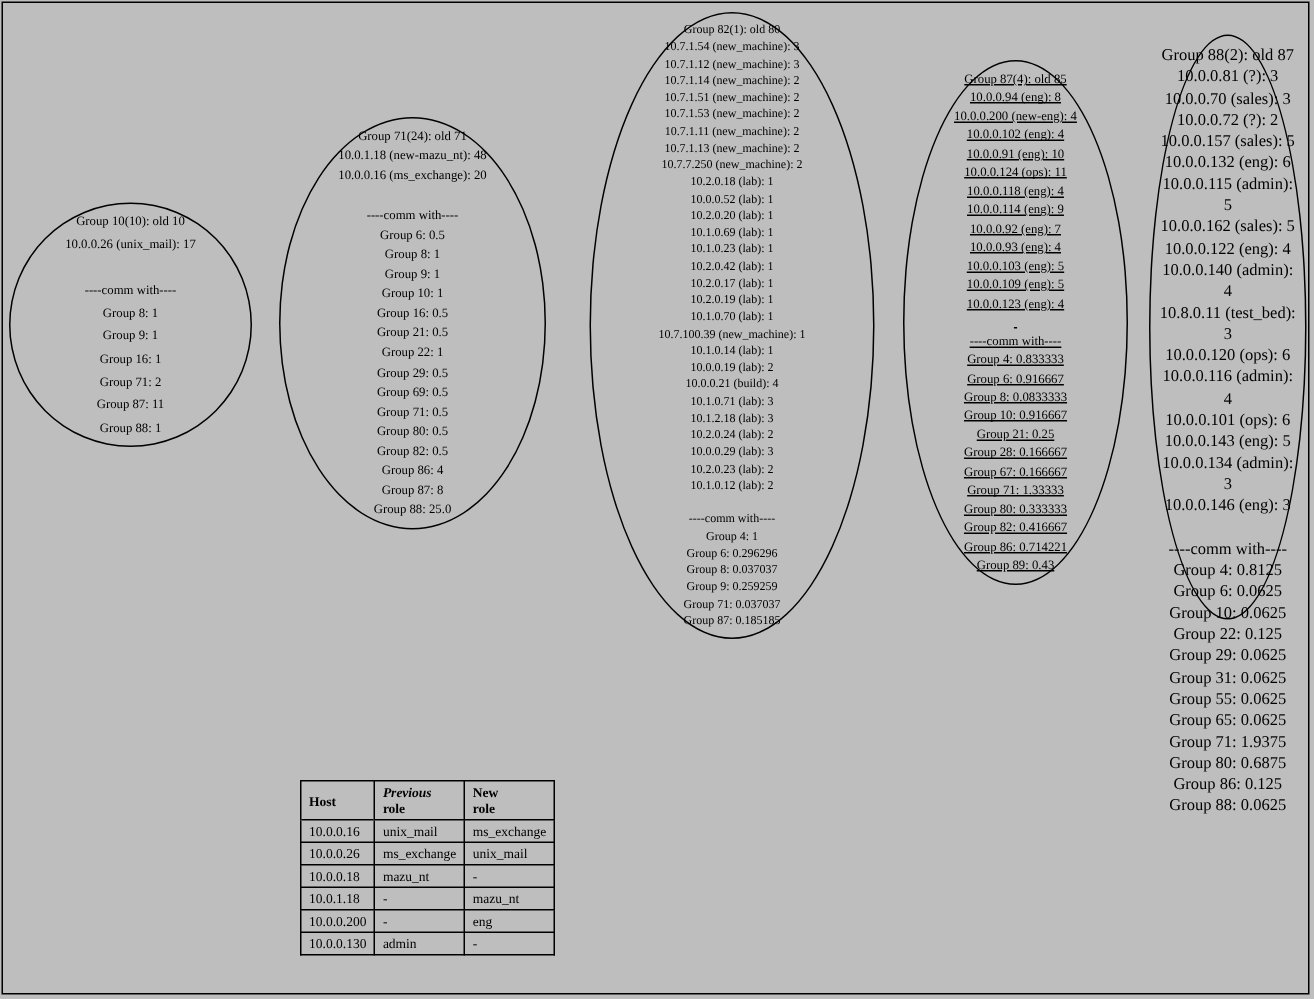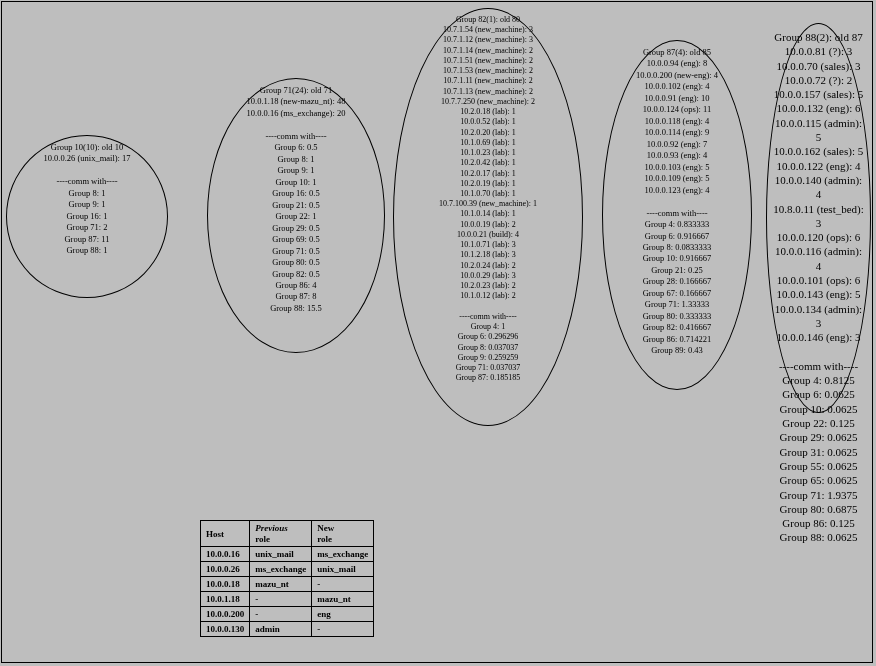--- a/index.html
+++ b/index.html
@@ -12,38 +12,38 @@
     position: relative;
     overflow: hidden;
   }
   .ellipse {
     position: absolute;
     border: 1px solid #000;
     border-radius: 50%;
     display: flex;
     flex-direction: column;
     align-items: center;
-    justify-content: flex-start;
+    justify-content: space-between;
     text-align: center;
     font-size: 8.5px;
     line-height: 1.35;
     padding: 6px 4px;
     box-sizing: border-box;
   }
   .tbl {
     position: absolute;
     border-collapse: collapse;
     font-size: 9px;
     font-family: "Times New Roman", serif;
   }
   .tbl th, .tbl td {
     border: 1px solid #000;
     padding: 2px 5px;
     text-align: left;
-    font-weight: bold;
+    font-weight: normal;
   }
   .tbl .hdr-top td { border-bottom: none; padding-bottom: 1px; }
   .tbl .hdr-bot td { border-top: none; padding-top: 0; }
   .frame {
     position: absolute;
     left: 1px; top: 1px; right: 3px; bottom: 3px;
     border: 1px solid #000;
     pointer-events: none;
   }
 </style>
@@ -58,41 +58,41 @@
   <div>&nbsp;</div>
   <div>----comm with----</div>
   <div>Group 8: 1</div>
   <div>Group 9: 1</div>
   <div>Group 16: 1</div>
   <div>Group 71: 2</div>
   <div>Group 87: 11</div>
   <div>Group 88: 1</div>
 </div>
 
-<div class="ellipse" style="left:207px; top:78px; width:178px; height:275px;">
+<div class="ellipse" style="left:186px; top:78px; width:178px; height:275px;">
   <div>Group 71(24): old 71</div>
   <div>10.0.1.18 (new-mazu_nt): 48</div>
   <div>10.0.0.16 (ms_exchange): 20</div>
   <div>&nbsp;</div>
   <div>----comm with----</div>
   <div>Group 6: 0.5</div>
   <div>Group 8: 1</div>
   <div>Group 9: 1</div>
   <div>Group 10: 1</div>
   <div>Group 16: 0.5</div>
   <div>Group 21: 0.5</div>
   <div>Group 22: 1</div>
   <div>Group 29: 0.5</div>
   <div>Group 69: 0.5</div>
   <div>Group 71: 0.5</div>
   <div>Group 80: 0.5</div>
   <div>Group 82: 0.5</div>
   <div>Group 86: 4</div>
   <div>Group 87: 8</div>
-  <div>Group 88: 15.5</div>
+  <div>Group 88: 25.0</div>
 </div>
 
 <div class="ellipse" style="left:393px; top:8px; width:190px; height:418px; font-size:8px; line-height:1.28;">
   <div>Group 82(1): old 80</div>
   <div>10.7.1.54 (new_machine): 3</div>
   <div>10.7.1.12 (new_machine): 3</div>
   <div>10.7.1.14 (new_machine): 2</div>
   <div>10.7.1.51 (new_machine): 2</div>
   <div>10.7.1.53 (new_machine): 2</div>
   <div>10.7.1.11 (new_machine): 2</div>
@@ -120,21 +120,21 @@
   <div>&nbsp;</div>
   <div>----comm with----</div>
   <div>Group 4: 1</div>
   <div>Group 6: 0.296296</div>
   <div>Group 8: 0.037037</div>
   <div>Group 9: 0.259259</div>
   <div>Group 71: 0.037037</div>
   <div>Group 87: 0.185185</div>
 </div>
 
-<div class="ellipse" style="left:602px; top:40px; width:150px; height:350px;">
+<div class="ellipse" style="left:602px; top:40px; width:150px; height:350px;text-decoration:underline;">
   <div>Group 87(4): old 85</div>
   <div>10.0.0.94 (eng): 8</div>
   <div>10.0.0.200 (new-eng): 4</div>
   <div>10.0.0.102 (eng): 4</div>
   <div>10.0.0.91 (eng): 10</div>
   <div>10.0.0.124 (ops): 11</div>
   <div>10.0.0.118 (eng): 4</div>
   <div>10.0.0.114 (eng): 9</div>
   <div>10.0.0.92 (eng): 7</div>
   <div>10.0.0.93 (eng): 4</div>

